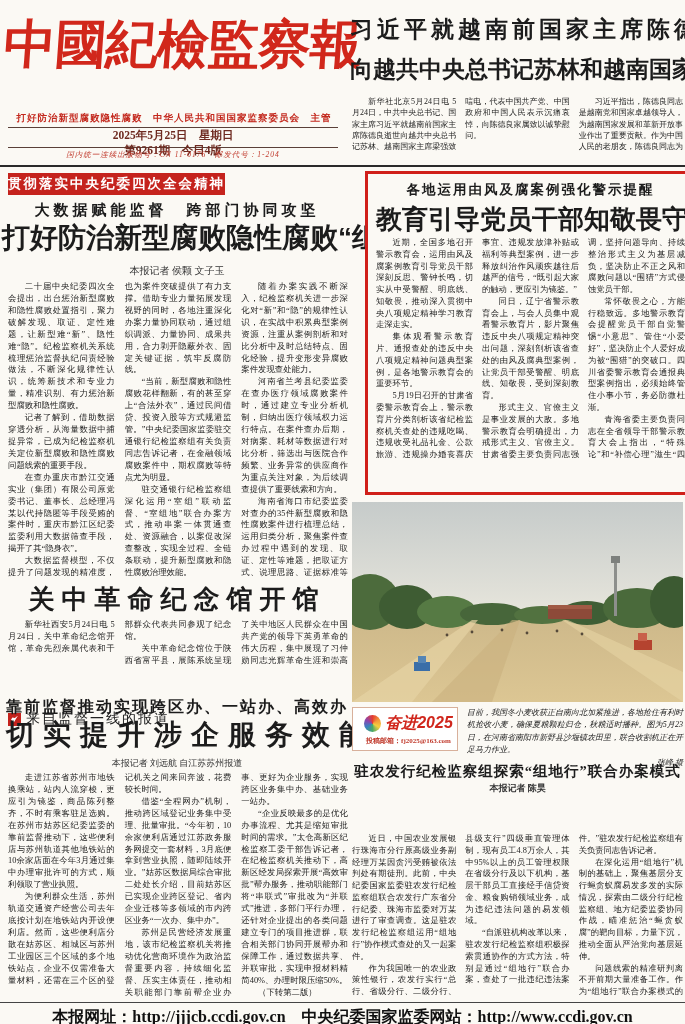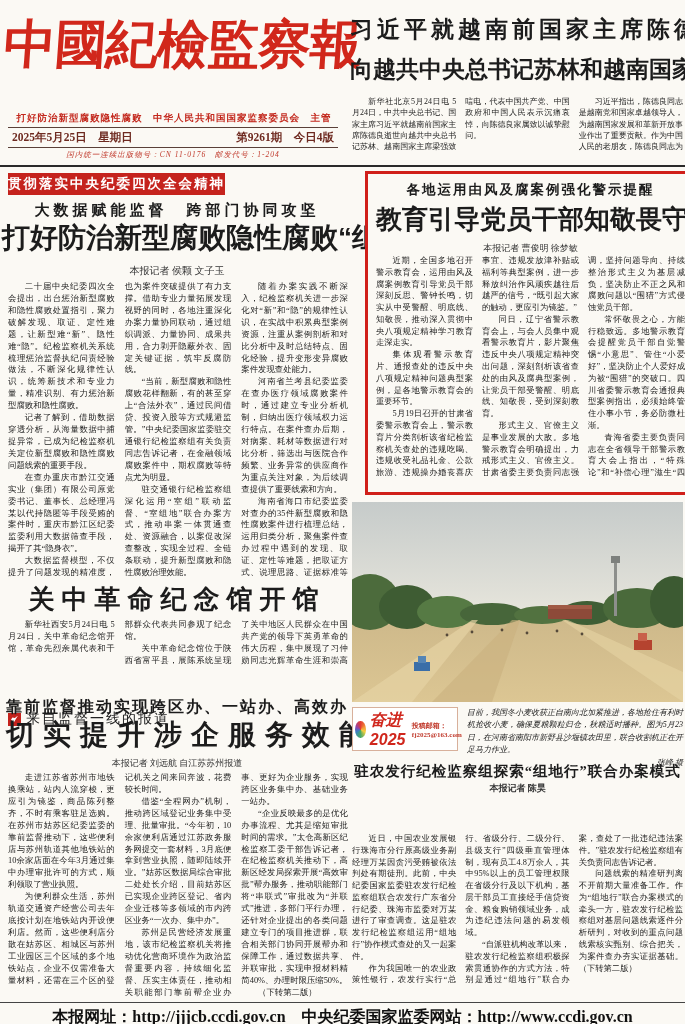--- a/index.html
+++ b/index.html
@@ -2,21 +2,21 @@
 <html><head>
 <meta charset="utf-8">
 <style>
   html,body{margin:0;padding:0;}
   body{background:#888;font-family:"Liberation Serif","DejaVu Serif",serif;}
   .page{position:relative;width:685px;height:1024px;background:#fbf9f4;color:#1c1c1c;overflow:hidden;margin:0 auto;}
   .abs{position:absolute;}
   
   .mast-title{left:4px;top:10px;width:340px;text-align:center;font-size:52px;font-weight:bold;color:#d1271b;letter-spacing:-1px;transform:skewX(-4deg);font-family:"Liberation Serif",serif;white-space:nowrap;}
   .mast-super{left:4px;top:112px;width:340px;text-align:center;font-size:9.5px;font-weight:bold;color:#c3281d;letter-spacing:1px;}
-  .mast-daterow{left:8px;top:127px;width:330px;height:21px;border-top:1px solid #5a4038;border-bottom:1px solid #5a4038;display:flex;justify-content:space-between;align-items:center;font-size:11.5px;font-weight:bold;color:#6e2a20;padding:0 4px;box-sizing:border-box;}
+  .mast-daterow{left:8px;top:127px;width:330px;height:21px;border-top:1px solid #5a4038;border-bottom:1px solid #5a4038;display:flex;justify-content:space-between;align-items:center;font-size:11.5px;font-weight:bold;color:#6e2a20;padding:0 4px;box-sizing:border-box;flex-direction:column;}
   .mast-code{left:8px;top:150px;width:330px;text-align:center;font-size:7.5px;font-style:italic;color:#c0392b;letter-spacing:1px;}
   .page-rule{left:0;top:165px;width:685px;height:2px;background:#2a2a2a;}
   
   .tr-h1{left:350px;top:14px;width:333px;text-align:center;font-size:23px;font-weight:900;letter-spacing:4px;white-space:nowrap;}
   .tr-h2{left:350px;top:54px;width:333px;text-align:center;font-size:23px;font-weight:900;letter-spacing:0px;white-space:nowrap;}
   .tr-body{left:352px;top:96px;width:331px;height:64px;column-count:3;column-gap:9px;font-size:8px;line-height:1.42;text-align:justify;overflow:hidden;font-family:Liberation Serif, serif;}
   .cols p{margin:0;text-indent:2em;}
   
   .lead-label{left:8px;top:173px;background:#c5231d;color:#fff;font-size:13.5px;font-weight:bold;padding:2px 0;letter-spacing:2px;}
   .lead-kicker{left:6px;top:201px;width:342px;text-align:center;font-size:15px;font-weight:bold;letter-spacing:4px;}
@@ -38,21 +38,21 @@
   .warn-box{left:365px;top:171px;width:331px;height:324px;border:3px solid #d01f1a;box-sizing:border-box;background:#fbf9f4;padding:5px 8px;}
   .warn-kicker{text-align:center;font-size:13.5px;font-weight:bold;letter-spacing:2px;margin-top:2px;}
   .warn-headline{text-align:center;font-size:26px;font-weight:900;font-family:"Liberation Sans","DejaVu Sans",sans-serif;margin-top:3px;white-space:nowrap;}
   .warn-byline{text-align:center;font-size:9px;color:#333;margin-top:5px;}
   .warn-body{margin-top:0;height:232px;column-count:3;column-gap:9px;font-size:8.3px;line-height:1.42;text-align:justify;overflow:hidden;}
   
   .photo{left:352px;top:502px;width:331px;height:200px;background:#cfd2cc;}
   .photo svg{display:block;width:100%;height:100%;}
   
   .cap-row{left:352px;top:707px;width:331px;display:flex;gap:9px;}
-  .badge{width:106px;height:44px;border:1px solid #d8b09b;box-sizing:border-box;display:flex;flex-direction:row;align-items:center;justify-content:center;background:#fff;padding-left:7px;}
+  .badge{width:106px;height:44px;border:1px solid #d8b09b;box-sizing:border-box;display:flex;flex-direction:column;align-items:center;justify-content:center;background:#fff;padding-left:7px;}
   .badge-top{display:flex;align-items:center;gap:4px;}
   .pinwheel{width:17px;height:17px;border-radius:50%;background:conic-gradient(#e33c32,#f39a3a,#f4d03f,#48a868,#3a7fc1,#8e44ad,#e33c32);}
   .badge-title{font-size:16px;font-weight:bold;font-style:italic;color:#d0261c;font-family:"Liberation Sans",sans-serif;}
   .badge-email{font-size:7px;color:#c0392b;font-weight:bold;margin-top:2px;}
   .caption{flex:1;font-size:8px;line-height:1.55;font-style:italic;color:#222;text-align:justify;}
   .credit{text-align:right;font-style:italic;font-size:8px;}
   
   .gr-kicker{left:352px;top:762px;width:331px;text-align:center;font-size:14.5px;font-weight:bold;letter-spacing:1px;white-space:nowrap;}
   .gr-headline{left:352px;top:780px;width:331px;text-align:center;font-size:27px;font-weight:900;letter-spacing:7px;white-space:nowrap;}
   .gr-byline{left:352px;top:782px;width:331px;text-align:center;font-size:9px;color:#333;font-weight:bold;}
@@ -117,21 +117,20 @@
       <p>为便利群众生活，苏州轨道交通资产经营公司去年底按计划在地铁站内开设便利店。然而，这些便利店分散在姑苏区、相城区与苏州工业园区三个区域的多个地铁站点，企业不仅需准备大量材料，还需在三个区的登记机关之间来回奔波，花费较长时间。</p>
       <p>借鉴“全程网办”机制，推动跨区域登记业务集中受理、批量审批。“今年初，10余家便利店通过江苏政务服务网提交一套材料，3月底便拿到营业执照，随即陆续开业。”姑苏区数据局综合审批二处处长介绍，目前姑苏区已实现企业跨区登记、省内企业迁移等多领域的市内跨区业务“一次办、集中办”。</p>
       <p>苏州是民营经济发展重地，该市纪检监察机关将推动优化营商环境作为政治监督重要内容，持续细化监督、压实主体责任，推动相关职能部门靠前帮企业办事、更好为企业服务，实现跨区业务集中办、基础业务一站办。</p>
       <p>“企业反映最多的是优化办事流程、尤其是缩短审批时间的需求。”太仓高新区纪检监察工委干部告诉记者，在纪检监察机关推动下，高新区经发局探索开展“高效审批”帮办服务，推动职能部门将“串联式”审批改为“并联式”推进，多部门平行办理，还针对企业提出的各类问题建立专门的项目推进群，联合相关部门协同开展帮办和保障工作，通过数据共享、并联审批，实现申报材料精简40%、办理时限压缩50%。</p>
       <p>（下转第二版）</p>
     </div>
 
   <div class="abs warn-box">
     <div class="warn-kicker">各地运用由风及腐案例强化警示提醒</div>
     <div class="warn-headline">教育引导党员干部知敬畏守底线</div>
-    <div class="warn-byline">本报记者 曹俊明 徐梦敏</div>
     <div class="warn-body cols">
         <p>近期，全国多地召开警示教育会，运用由风及腐案例教育引导党员干部深刻反思、警钟长鸣，切实从中受警醒、明底线、知敬畏，推动深入贯彻中央八项规定精神学习教育走深走实。</p>
         <p>集体观看警示教育片、通报查处的违反中央八项规定精神问题典型案例，是各地警示教育会的重要环节。</p>
         <p>5月19日召开的甘肃省委警示教育会上，警示教育片分类剖析该省纪检监察机关查处的违规吃喝、违规收受礼品礼金、公款旅游、违规操办婚丧喜庆事宜、违规发放津补贴或福利等典型案例，进一步释放纠治作风顽疾越往后越严的信号，“既引起大家的触动，更应引为镜鉴。”</p>
         <p>同日，辽宁省警示教育会上，与会人员集中观看警示教育片，影片聚焦违反中央八项规定精神突出问题，深刻剖析该省查处的由风及腐典型案例，让党员干部受警醒、明底线、知敬畏，受到深刻教育。</p>
         <p>形式主义、官僚主义是事业发展的大敌。多地警示教育会明确提出，力戒形式主义、官僚主义。甘肃省委主要负责同志强调，坚持问题导向、持续整治形式主义为基层减负，坚决防止不正之风和腐败问题以“围猎”方式侵蚀党员干部。</p>
         <p>常怀敬畏之心，方能行稳致远。多地警示教育会提醒党员干部自觉警惕“小意思”、管住“小爱好”，坚决防止个人爱好成为被“围猎”的突破口。四川省委警示教育会通报典型案例指出，必须始终管住小事小节，务必防微杜渐。</p>
         <p>青海省委主要负责同志在全省领导干部警示教育大会上指出，“特殊论”和“补偿心理”滋生“四风”和腐败问题，要把坚决破除“特殊论”和“补偿心理”作为推动学习教育走深走实的重要突破口，标本兼治、固本培元，从深层次上铲除思想“根子”问题。</p>
       </div>
   </div>
@@ -191,19 +190,20 @@
       <div class="credit">张峰 摄</div>
     </div>
   </div>
 
   <div class="abs gr-kicker">驻农发行纪检监察组探索“组地行”联合办案模式</div>
   <div class="abs gr-byline">本报记者 陈昊</div>
   <div class="abs gr-body cols">
       <p>近日，中国农业发展银行珠海市分行原高级业务副经理万某因贪污受贿被依法判处有期徒刑。此前，中央纪委国家监委驻农发行纪检监察组联合农发行广东省分行纪委、珠海市监委对万某进行了审查调查。这是驻农发行纪检监察组运用“组地行”协作模式查处的又一起案件。</p>
       <p>作为我国唯一的农业政策性银行，农发行实行“总行、省级分行、二级分行、县级支行”四级垂直管理体制，现有员工4.8万余人，其中95%以上的员工管理权限在省级分行及以下机构，基层干部员工直接经手信贷资金、粮食购销领域业务，成为违纪违法问题的易发领域。</p>
       <p>“自派驻机构改革以来，驻农发行纪检监察组积极探索贯通协作的方式方法，特别是通过“组地行”联合办案，查处了一批违纪违法案件。”驻农发行纪检监察组有关负责同志告诉记者。</p>
+      <p>在深化运用“组地行”机制的基础上，聚焦基层分支行蝇贪蚁腐易发多发的实际情况，探索由二级分行纪检监察组、地方纪委监委协同作战，瞄准惩治“蝇贪蚁腐”的靶向目标，力量下沉，推动全面从严治党向基层延伸。</p>
       <p>问题线索的精准研判离不开前期大量准备工作。作为“组地行”联合办案模式的牵头一方，驻农发行纪检监察组对基层问题线索逐件分析研判，对收到的重点问题线索核实甄别、综合把关，为案件查办夯实证据基础。（下转第二版）</p>
     </div>
 
   <div class="abs foot-rule"></div>
   <div class="abs footer">本报网址：http://jjjcb.ccdi.gov.cn　中央纪委国家监委网站：http://www.ccdi.gov.cn</div>
 
 </div>
 
 </body></html>

